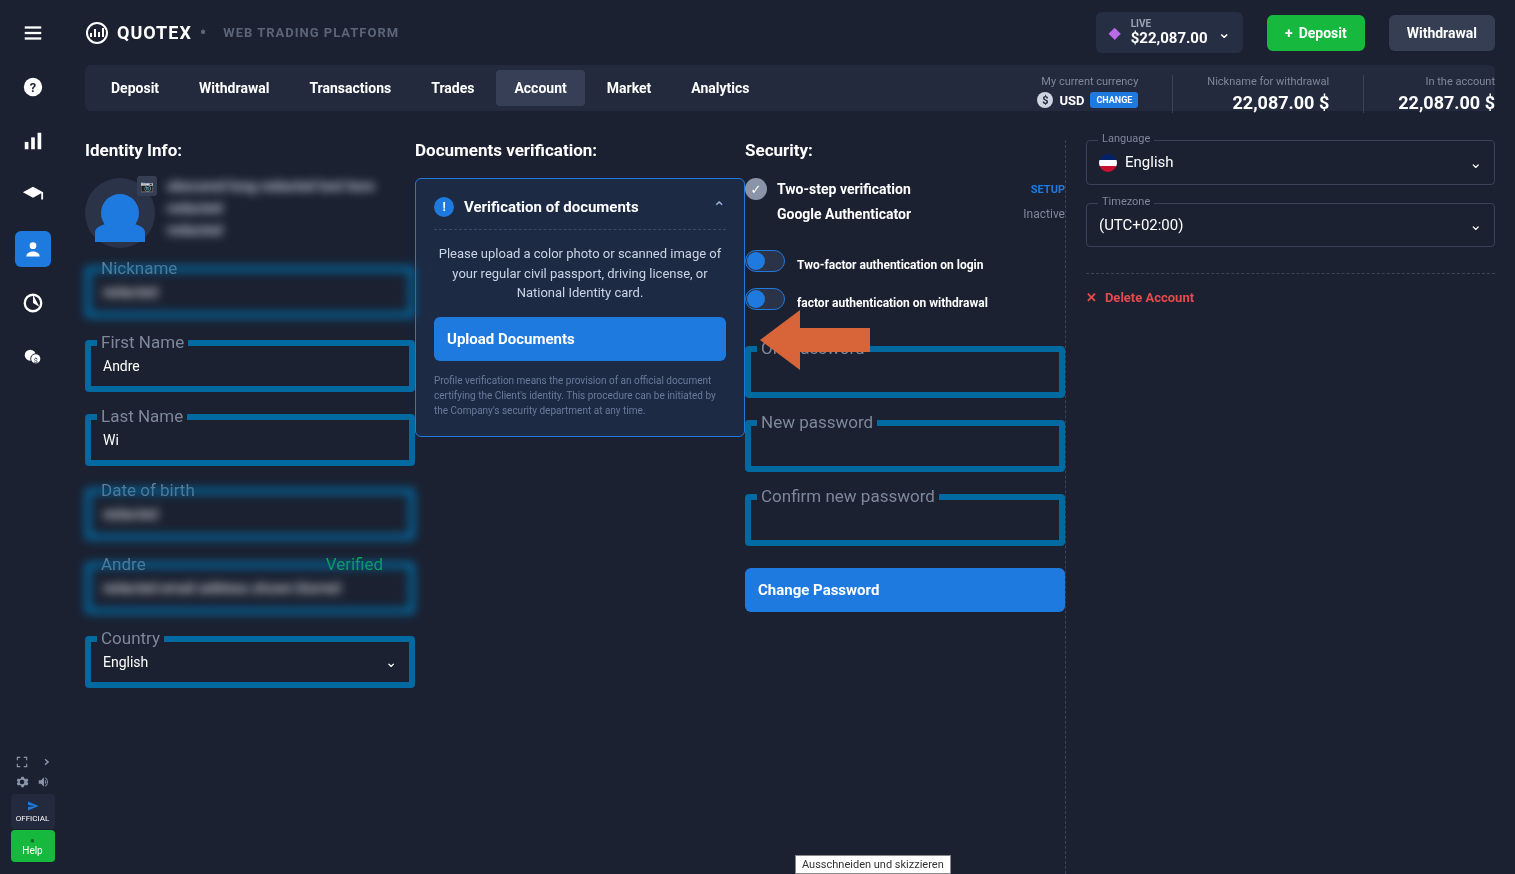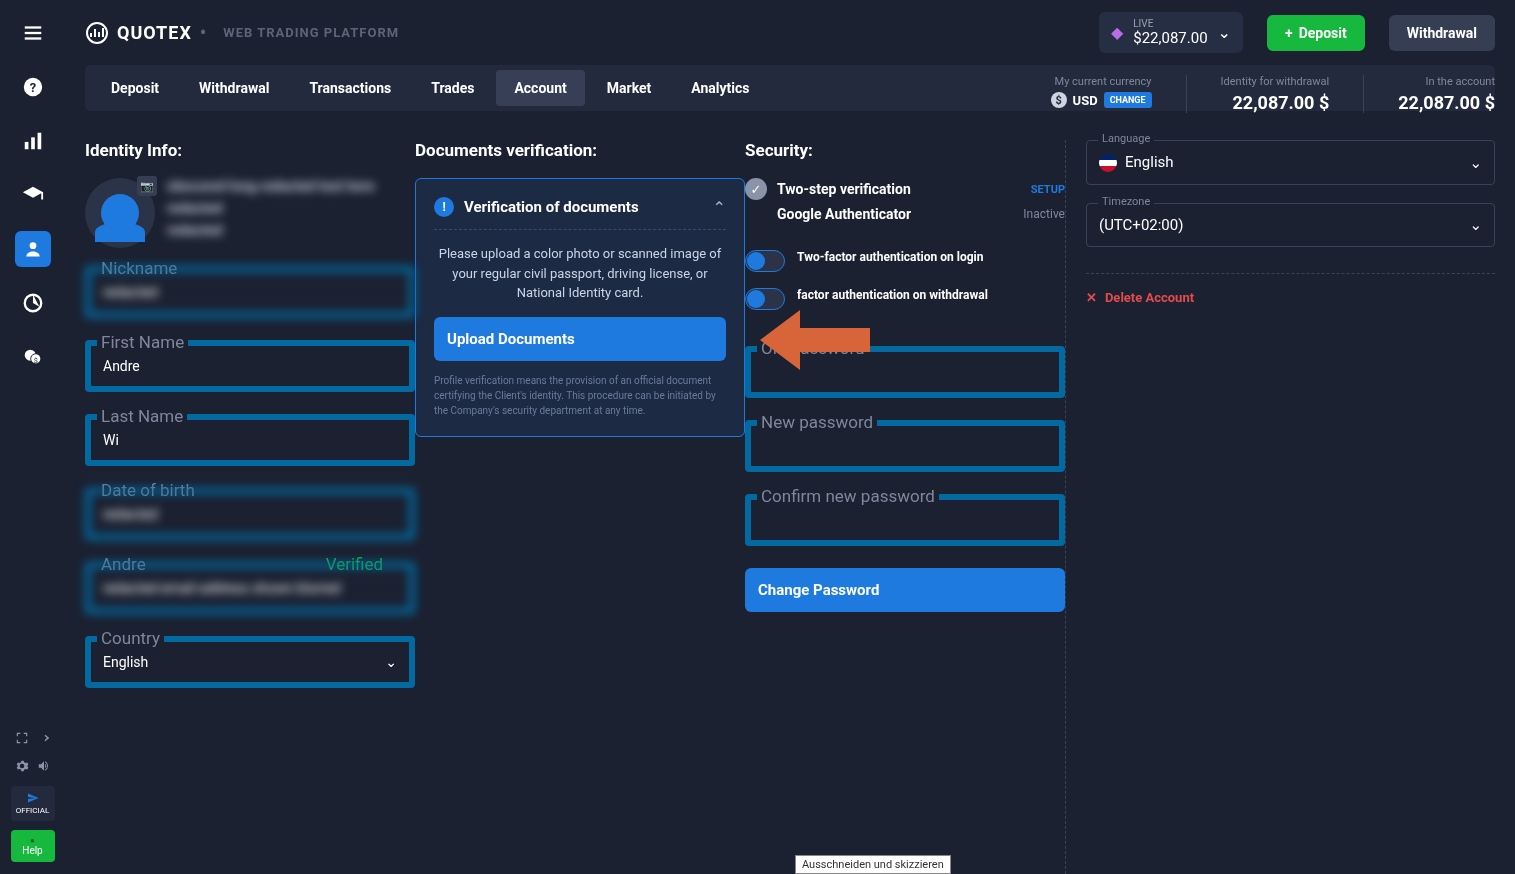--- a/index.html
+++ b/index.html
@@ -1,34 +1,34 @@
 <!DOCTYPE html>
 <html><head>
 <meta charset="utf-8">
 <style>
 *{box-sizing:border-box;margin:0;padding:0;font-family:-apple-system,BlinkMacSystemFont,"Segoe UI",Roboto,sans-serif}
 body{background:#1b2131;color:#fff;width:1515px;height:874px;overflow:hidden;position:relative}
 .sidebar{position:absolute;left:0;top:0;width:65px;height:100%;background:#1b2131;display:flex;flex-direction:column;align-items:center;padding-top:15px}
 .sidebar-top{display:flex;flex-direction:column;align-items:center;gap:18px}
 .sidebar-icon{width:36px;height:36px;display:flex;align-items:center;justify-content:center;border-radius:6px;cursor:pointer;color:#fff}
 .sidebar-icon.active{background:#1f7ae0}
-.sidebar-bottom{position:absolute;bottom:12px;display:flex;flex-direction:column;align-items:center;gap:9px}
+.sidebar-bottom{position:absolute;bottom:12px;display:flex;flex-direction:column;align-items:center;gap:1px}
 .sidebar-row{display:flex;gap:8px;color:#8a94a8}
 .official-badge{background:#232a3d;color:#fff;font-size:8px;padding:6px 4px;border-radius:4px;text-align:center;width:44px}
 .official-badge svg{display:block;margin:0 auto 2px}
 .help-badge{background:#16b93e;color:#fff;font-size:10px;padding:6px 8px;border-radius:4px;text-align:center;width:44px}
 .help-badge::before{content:"●";display:block;font-size:8px;color:#0d6923}
 .main{position:absolute;left:65px;top:0;right:0;height:100%}
 .header{height:65px;display:flex;align-items:center;padding:0 20px;gap:24px}
 .logo{display:flex;align-items:center;gap:8px;font-weight:700;font-size:18px;letter-spacing:1px}
 .logo-sub{color:#5c6478;font-size:13px;font-weight:700;margin-left:8px;letter-spacing:1px}
 .header-spacer{flex:1}
 .balance-pill{background:#262e43;border-radius:6px;padding:6px 12px;display:flex;align-items:center;gap:10px}
-.balance-label{font-size:10px;color:#9aa3b5;font-weight:400}
-.balance-amount{font-size:15px;font-weight:400}
+.balance-label{font-size:10px;color:#9aa3b5;font-weight:700}
+.balance-amount{font-size:15px;font-weight:700}
 .btn{border:none;border-radius:6px;padding:10px 18px;font-size:14px;font-weight:700;cursor:pointer;display:inline-flex;align-items:center;gap:6px}
 .btn-green{background:#16b93e;color:#fff}
 .btn-dark{background:#363e54;color:#fff}
 .tabs-bar{background:#232a3d;border-radius:6px;margin:0 20px;height:46px;display:flex;align-items:center;padding:0 8px;gap:4px}
 .tab{padding:10px 18px;font-size:14px;font-weight:700;color:#fff;border-radius:4px;cursor:pointer}
 .tab.active{background:#363f56}
 .summary-bar{position:absolute;right:20px;top:75px;display:flex;gap:30px;align-items:flex-start}
 .summary-item{text-align:right}
 .summary-label{font-size:11px;color:#7e879b;margin-bottom:4px}
 .summary-value{font-size:18px;font-weight:700}
@@ -61,21 +61,21 @@
 .info-circle{width:20px;height:20px;border-radius:50%;background:#1f7ae0;display:flex;align-items:center;justify-content:center;font-size:12px;font-weight:700}
 .verify-title{flex:1;font-size:15px;font-weight:700}
 .chev{color:#9fb3d9}
 .verify-text{font-size:13px;color:#cbd4e5;line-height:1.5;margin-bottom:14px;text-align:center}
 .verify-fine{font-size:10px;color:#6b7a9a;line-height:1.5;margin-top:12px}
 .sec-row{display:flex;align-items:center;gap:10px;margin-bottom:6px}
 .sec-check{width:22px;height:22px;border-radius:50%;background:#8a94a8;display:flex;align-items:center;justify-content:center;color:#fff;font-size:13px}
 .sec-name{font-size:14px;font-weight:700;flex:1}
 .sec-setup{color:#1f7ae0;font-size:11px;font-weight:700}
 .sec-status{color:#7e879b;font-size:12px;margin-left:auto}
-.toggle-row{display:flex;align-items:flex-start;gap:12px;margin:22px 0 12px}
+.toggle-row{display:flex;align-items:flex-end;gap:12px;margin:22px 0 12px}
 .toggle{width:40px;height:22px;border-radius:11px;background:#2b3348;position:relative;cursor:pointer;border:1px solid #1f7ae0}
 .toggle::after{content:"";position:absolute;width:18px;height:18px;border-radius:50%;background:#1f7ae0;top:1px;left:1px}
 .toggle-label{font-size:12px;font-weight:700}
 .right-panel{border-left:1px dashed #3a4258;padding-left:20px}
 .right-field{position:relative;margin-bottom:18px}
 .right-field-label{position:absolute;top:-8px;left:12px;background:#1b2131;padding:0 4px;font-size:11px;color:#7e879b}
 .right-field .select{width:100%;border:1px solid #3a4258;border-radius:4px;padding:12px;display:flex;align-items:center;justify-content:space-between;cursor:pointer;font-size:15px}
 .flag{width:18px;height:18px;border-radius:50%;background:linear-gradient(#012169 33%,#fff 33% 66%,#c8102e 66%);display:inline-block;margin-right:8px;vertical-align:middle}
 .delete-row{color:#e44b4b;font-size:13px;font-weight:700;display:flex;align-items:center;gap:8px;cursor:pointer;margin-top:8px;padding-top:16px;border-top:1px dashed #3a4258}
 .arrow-annot{position:absolute;left:760px;top:300px;pointer-events:none}
@@ -202,21 +202,21 @@
     <div class="summary-item">
       <div class="summary-label">My current currency</div>
       <div class="currency-row">
         <span class="currency-circle">$</span>
         <span style="font-weight:700;font-size:13px">USD</span>
         <span class="currency-badge">CHANGE</span>
       </div>
     </div>
     <div class="vdiv"></div>
     <div class="summary-item">
-      <div class="summary-label">Identity for withdrawal</div>
+      <div class="summary-label">Nickname for withdrawal</div>
       <div class="summary-value">22,087.00 $</div>
     </div>
     <div class="vdiv"></div>
     <div class="summary-item">
       <div class="summary-label">In the account</div>
       <div class="summary-value">22,087.00 $</div>
     </div>
   </div>
 
   <div class="content">

